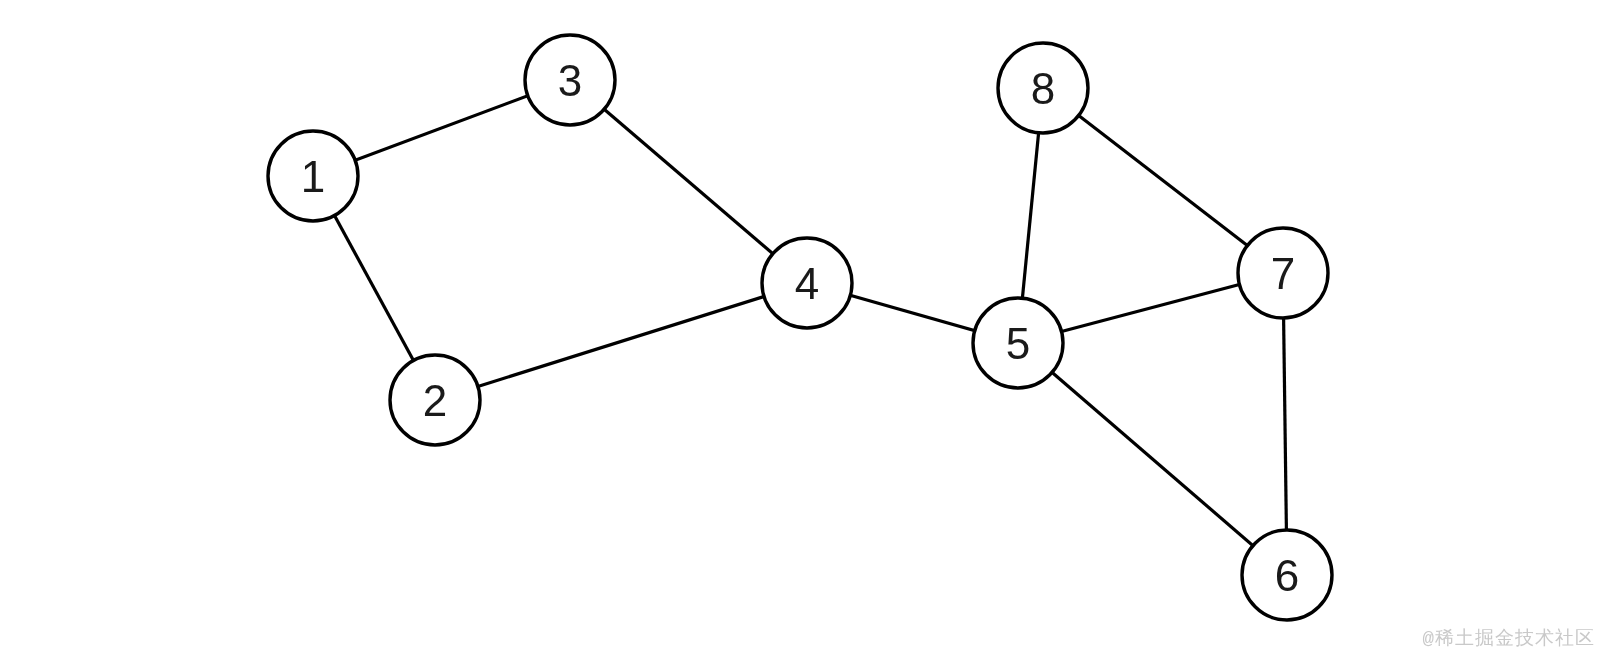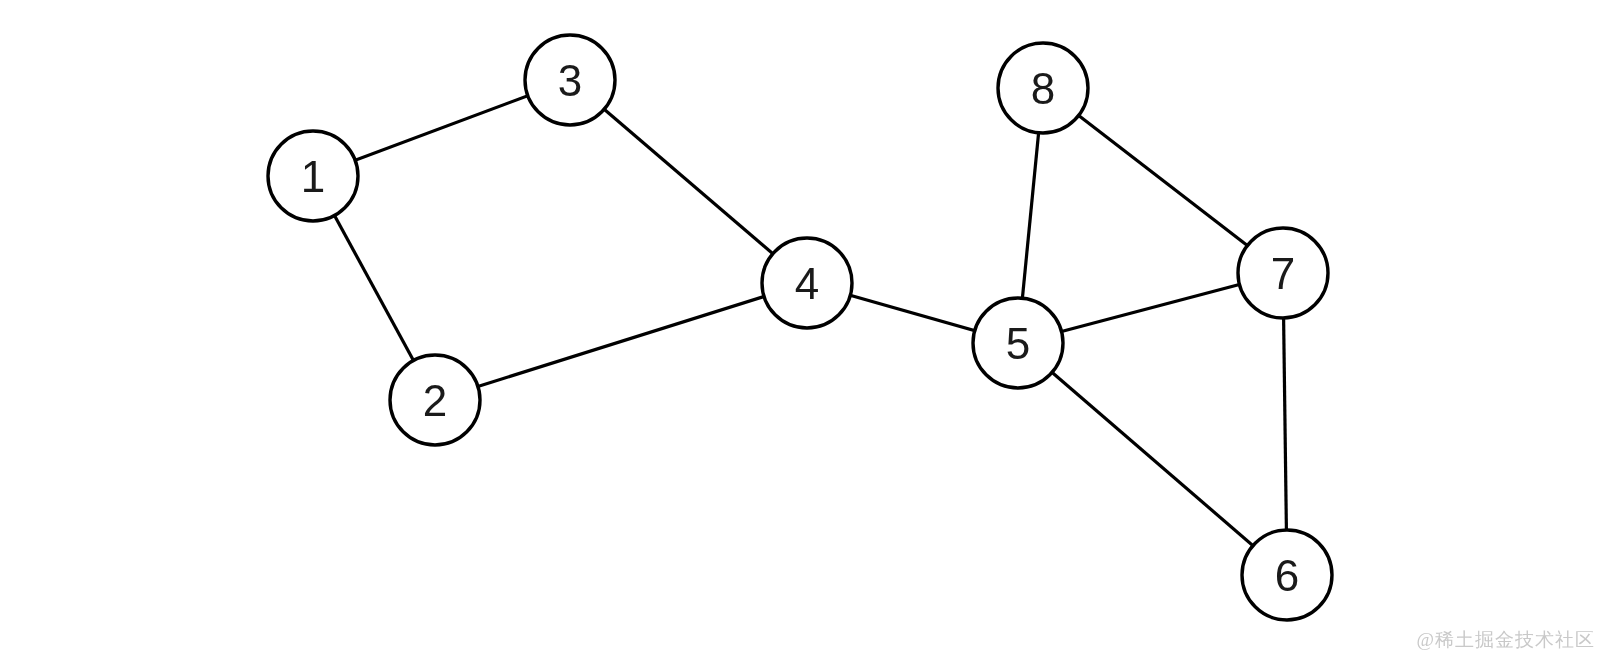--- a/index.html
+++ b/index.html
@@ -33,21 +33,21 @@
     font-family: "Liberation Sans", sans-serif;
     user-select: none;
   }
   .watermark {
     position: absolute;
     right: 5px;
     bottom: 7px;
     font-size: 19px;
     line-height: 1;
     letter-spacing: 1px;
-    font-family: Liberation Serif, serif;
+    font-family: Liberation Mono, monospace;
   }
 </style>
 </head>
 <body>
 
 <div class="stage">
   <svg class="graph" xmlns="http://www.w3.org/2000/svg" width="1600" height="656" viewBox="0 0 1600 656" style="background: rgb(255, 255, 255);">
     <g>
         <line x1="313" y1="176" x2="570" y2="80" stroke="#000000" stroke-width="3.2" class="graph-edge"></line>
         <line x1="313" y1="176" x2="435" y2="400" stroke="#000000" stroke-width="3.2" class="graph-edge"></line>

